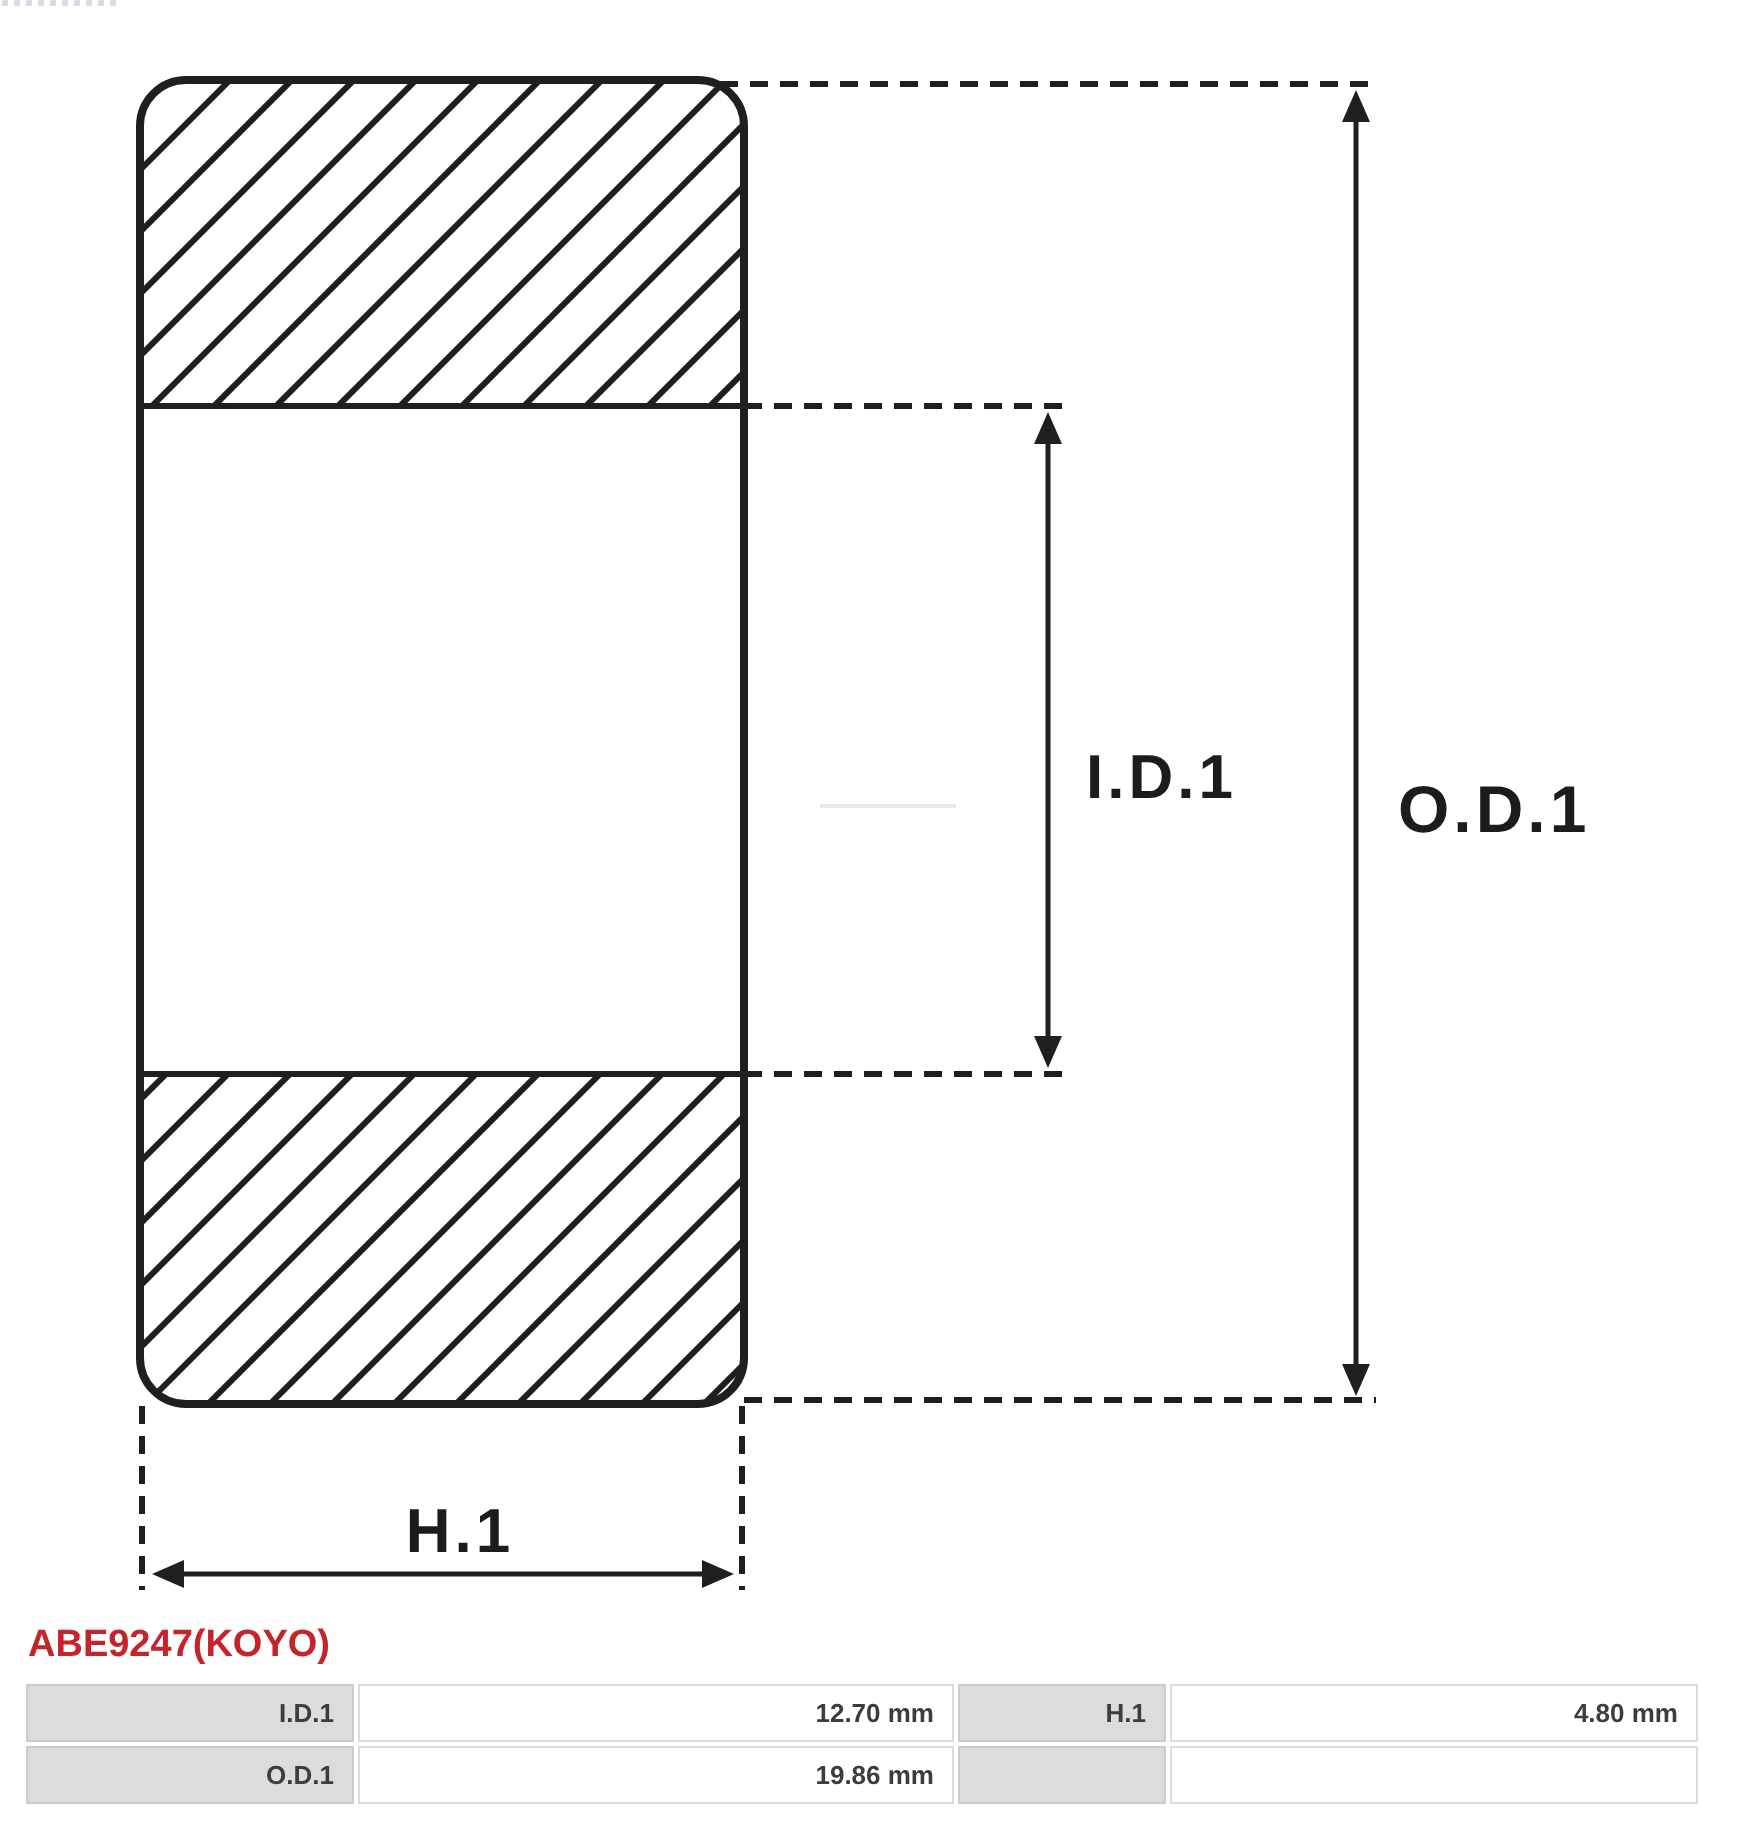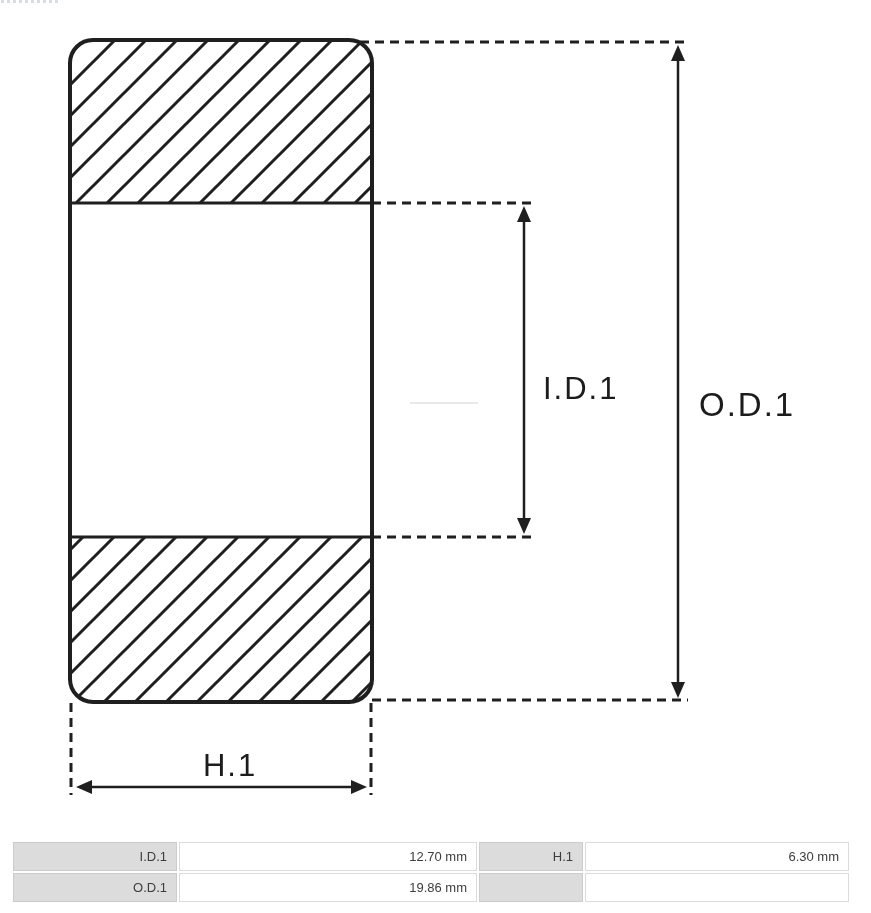--- a/index.html
+++ b/index.html
@@ -2,20 +2,21 @@
 <html><head>
 <meta charset="utf-8">
 <style>
   html,body{margin:0;padding:0;background:#ffffff;}
   #page{
     position:relative;
     width:871px;height:913px;
     background:#ffffff;
     font-family:"Liberation Sans", sans-serif;
     overflow:hidden;
+    font-weight:bold;
   }
   
   .artifact{
     position:absolute;left:1px;top:0;width:60px;height:3px;
     background:repeating-linear-gradient(90deg,#b3c2d4 0 3px,rgba(0,0,0,0) 3px 6px);
     opacity:.55;
   }
   
   .drawing{position:absolute;left:0;top:0;}
   .dim-label{
@@ -106,34 +107,35 @@
     <text class="dim-label" x="699" y="416" font-size="33">O.D.1</text>
 
     <g fill="#1f1f1f">
       <line x1="89" y1="787" x2="354" y2="787" stroke="#1f1f1f" stroke-width="2.5"></line>
       <polygon points="76,787 92,780 92,794"></polygon>
       <polygon points="367,787 351,780 351,794"></polygon>
     </g>
     <text class="dim-label" x="230" y="776" font-size="31" text-anchor="middle">H.1</text>
   </svg>
 
+  <a class="part-number">ABE9247(KOYO)</a>
 
   <table class="spec-table">
     <colgroup>
       <col class="c0">
         <col class="c1">
         <col class="c2">
         <col class="c3">
     </colgroup>
     <tbody>
       <tr>
         <td class="lbl">I.D.1</td>
         <td class="val">12.70 mm</td>
         <td class="lbl">H.1</td>
-        <td class="val">6.30 mm</td>
+        <td class="val">4.80 mm</td>
       </tr>
       <tr>
         <td class="lbl">O.D.1</td>
         <td class="val">19.86 mm</td>
         <td class="lbl"></td>
         <td class="val"></td>
       </tr>
     </tbody>
   </table>
 

